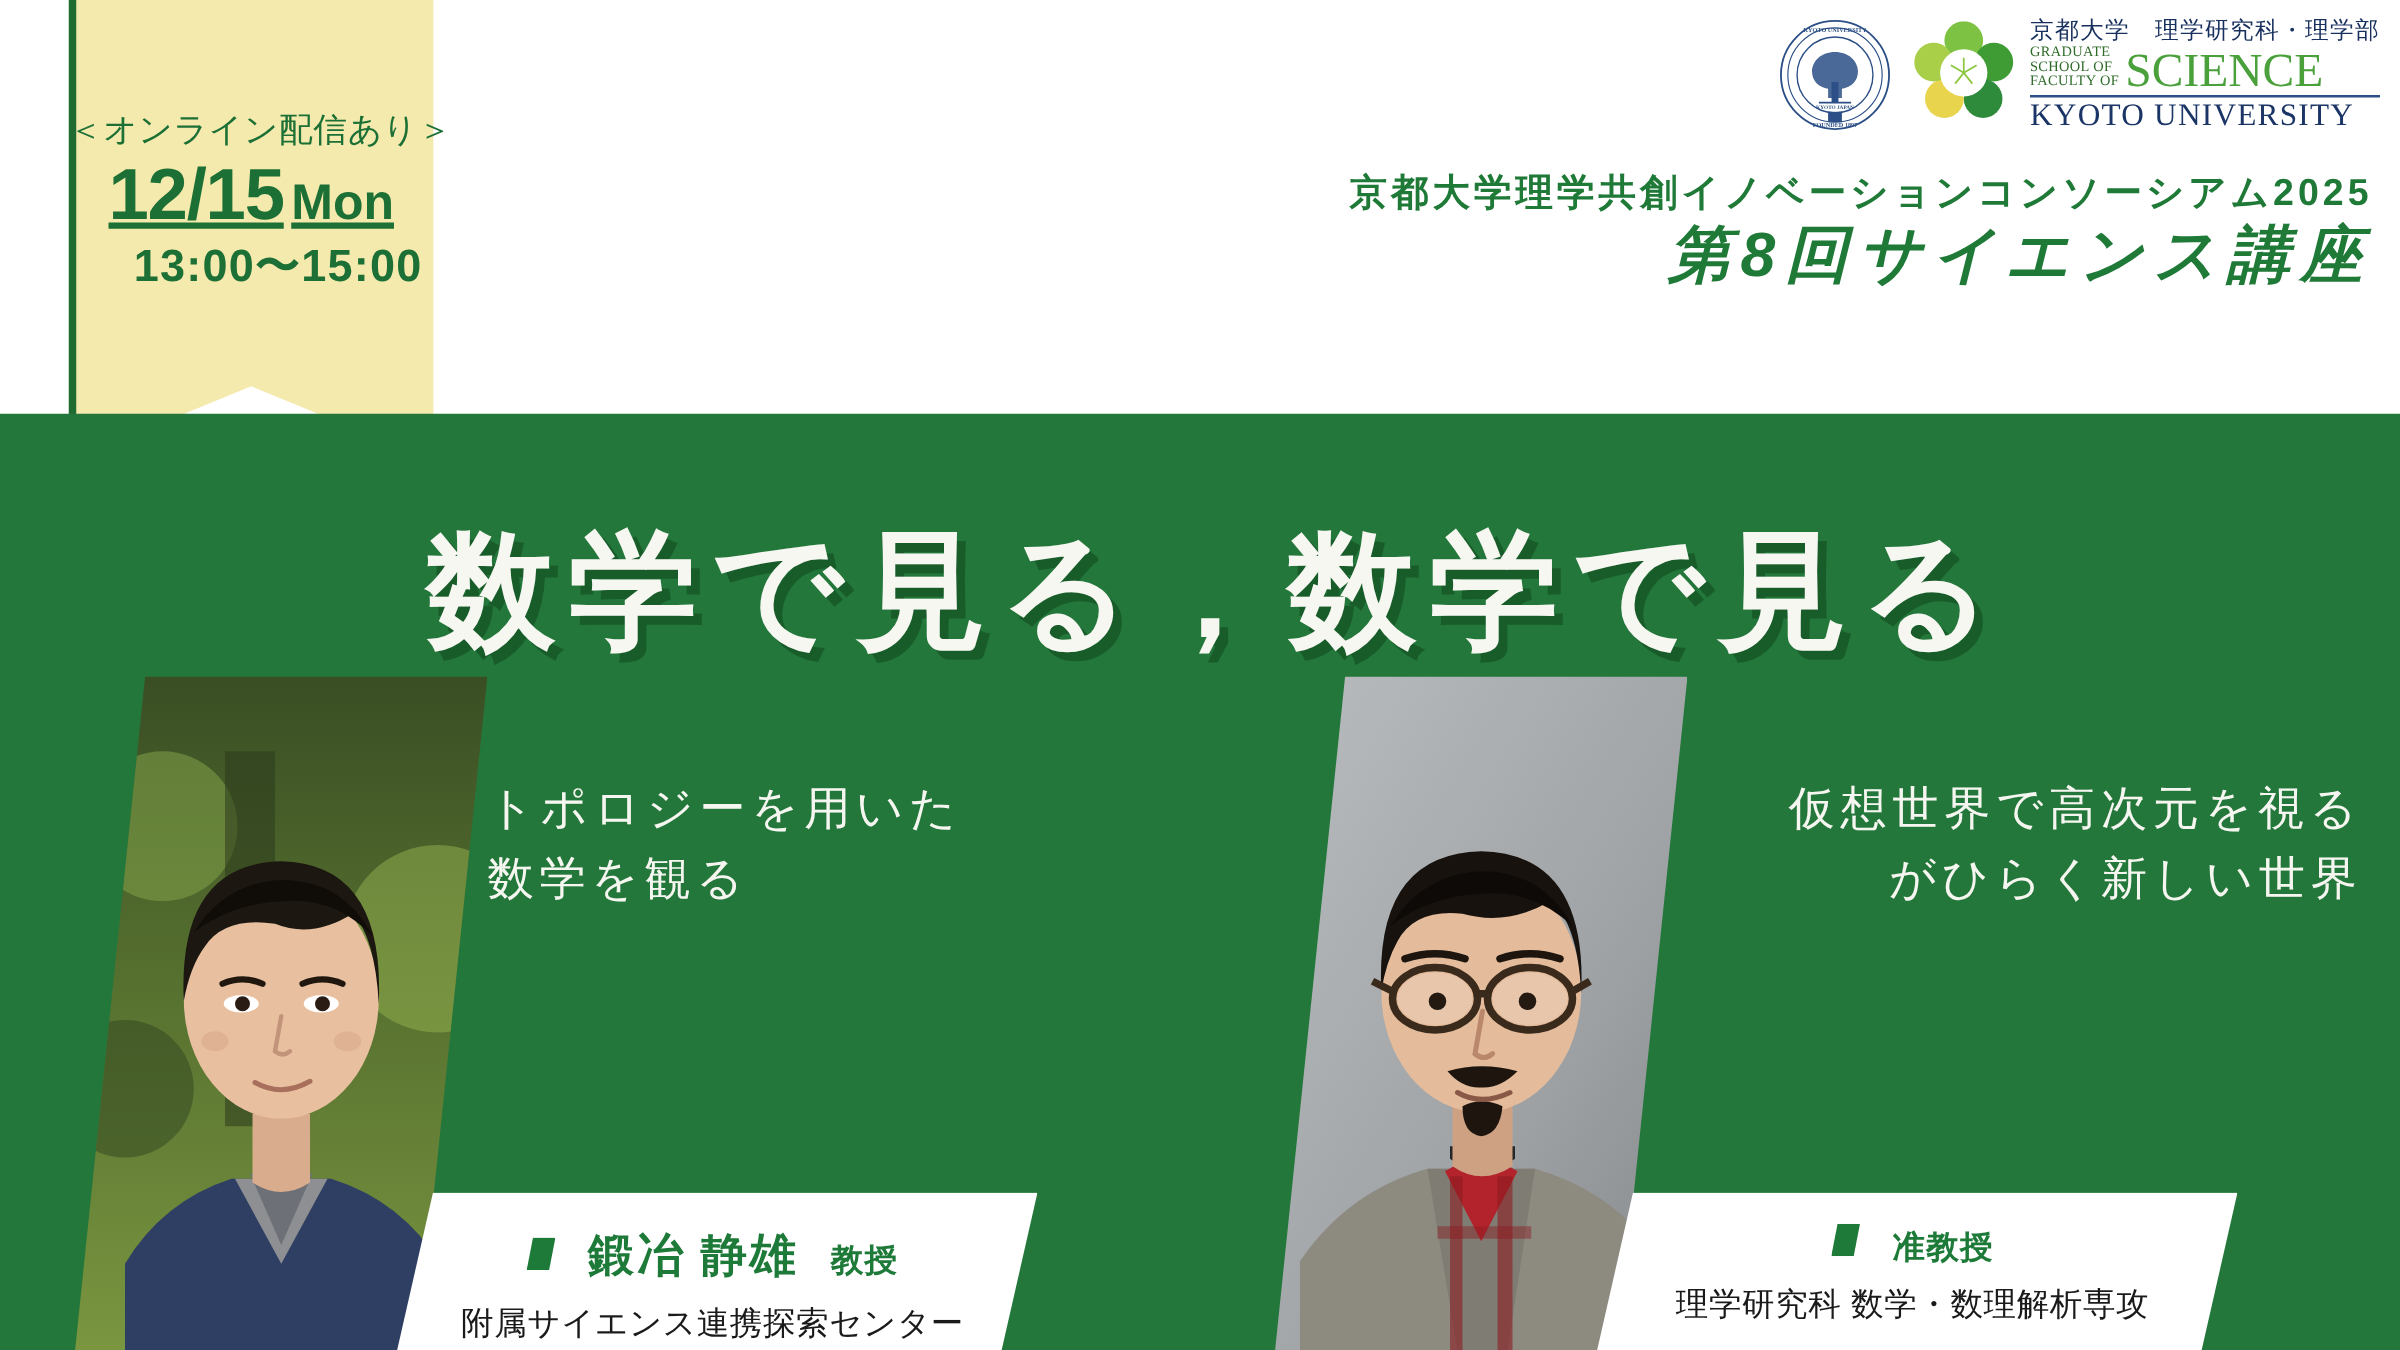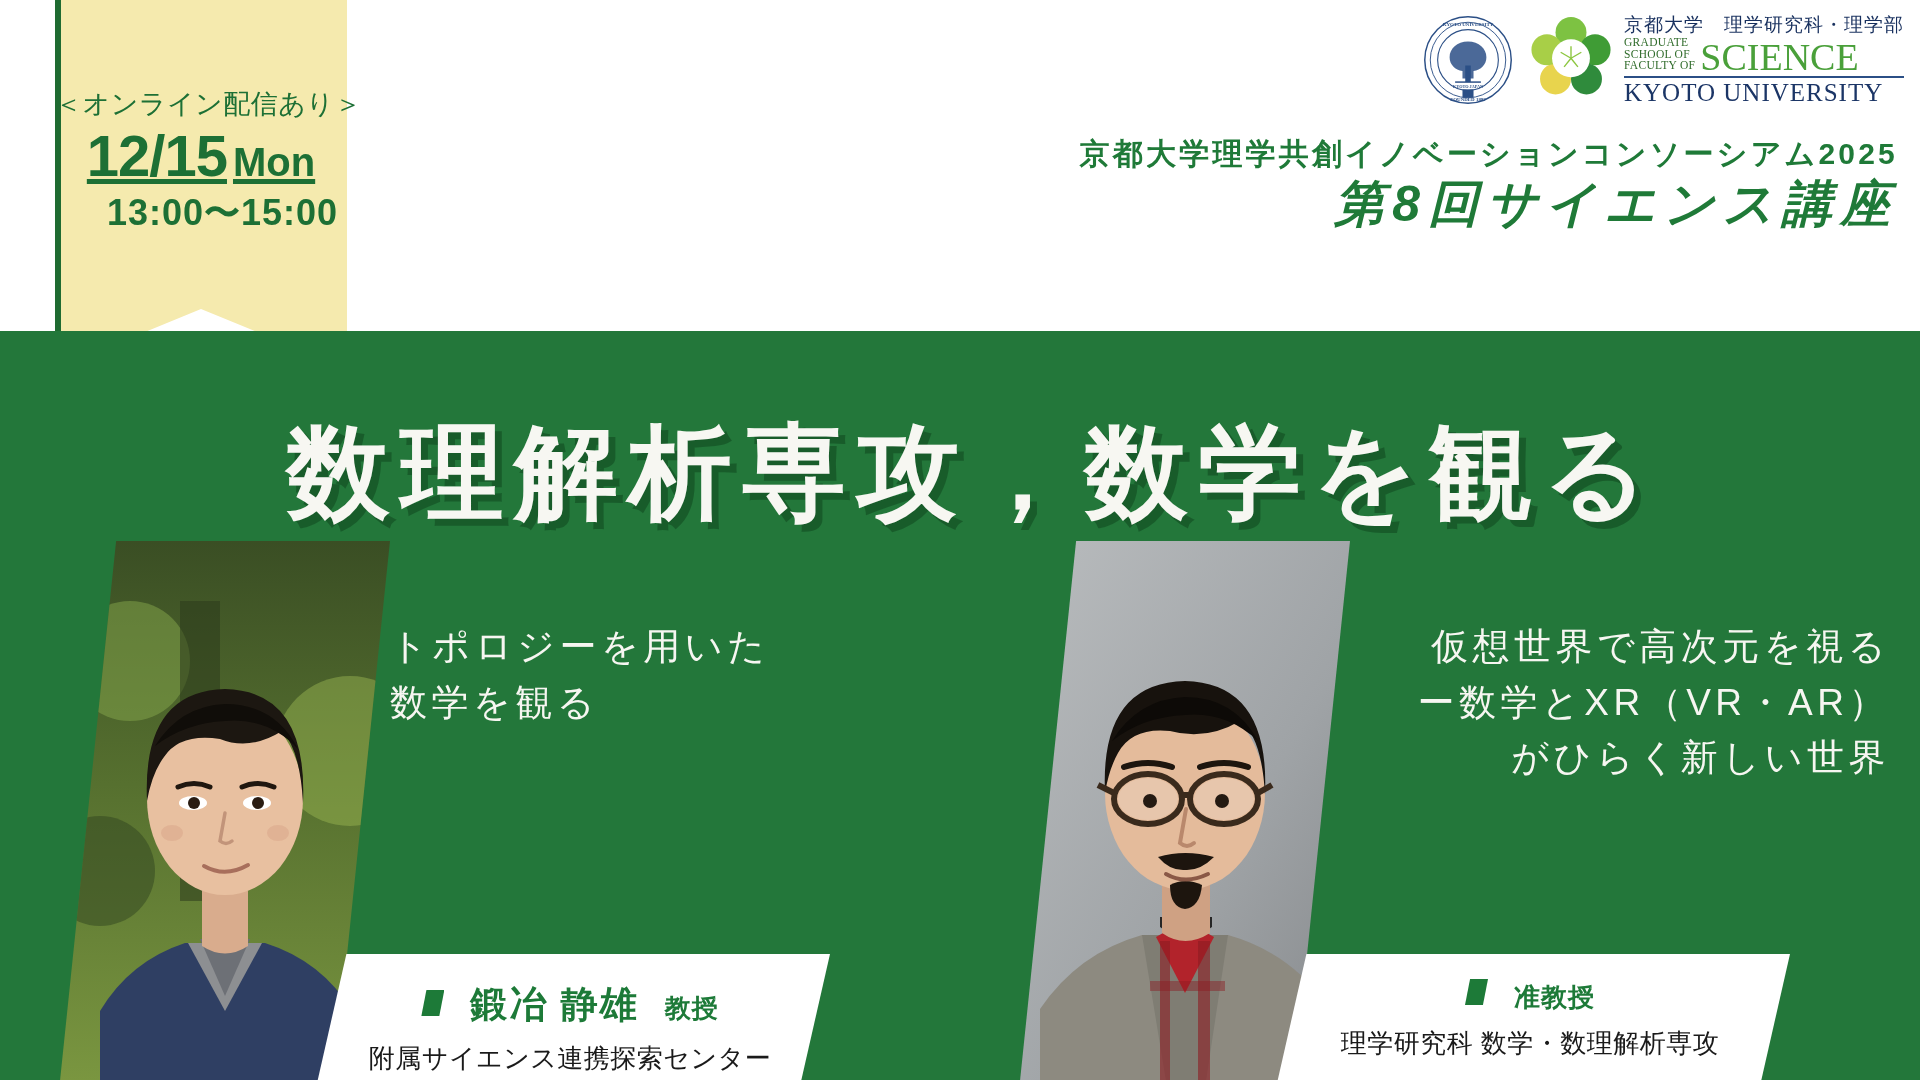--- a/index.html
+++ b/index.html
@@ -225,21 +225,21 @@
       </div>
     </div>
   </div>
 
   <div id="consortium">京都大学理学共創イノベーションコンソーシアム2025</div>
   <div id="lecture-title">第8回サイエンス講座</div>
 </div>
 
 <div id="body-green">
 
-  <div id="main-title">数理解析専攻，数学を観る</div>
+  <div id="main-title">数学で見る，数学で見る</div>
 
   <div class="speaker" id="speaker-left">
     <div class="photo" id="photo-left">
       <svg viewBox="0 0 330 540" preserveAspectRatio="xMidYMid slice">
         <defs>
           <linearGradient id="bgL" x1="0" y1="0" x2="0" y2="1">
             <stop offset="0%" stop-color="#3a4e24"></stop>
             <stop offset="45%" stop-color="#56702f"></stop>
             <stop offset="100%" stop-color="#7a9640"></stop>
           </linearGradient>
@@ -338,21 +338,20 @@
         <path d="M166 268 L160 302 Q167 308 174 302" stroke="#b9886c" stroke-width="4" fill="none" stroke-linecap="round"></path>
 
         <path d="M138 316 Q165 308 194 316 Q180 330 165 329 Q150 330 138 316 Z" fill="#1d150e"></path>
         <path d="M150 344 Q165 336 182 344 Q180 366 165 368 Q150 366 150 344 Z" fill="#1d150e"></path>
         <path d="M146 333 Q165 344 188 333" stroke="#8a5846" stroke-width="4" fill="none" stroke-linecap="round"></path>
       </svg>
     </div>
 
     <div class="talk-title" id="talk-right">
       <div>仮想世界で高次元を視る</div>
-      <div>ー数学とXR（VR・AR）</div>
       <div>がひらく新しい世界</div>
     </div>
 
     <div class="name-banner" id="banner-right">
       <div class="banner-inner">
         <div class="name-row">
           <span class="bullet"></span>
           <span class="rank">准教授</span>
         </div>
         <div class="affil">理学研究科 数学・数理解析専攻</div>

